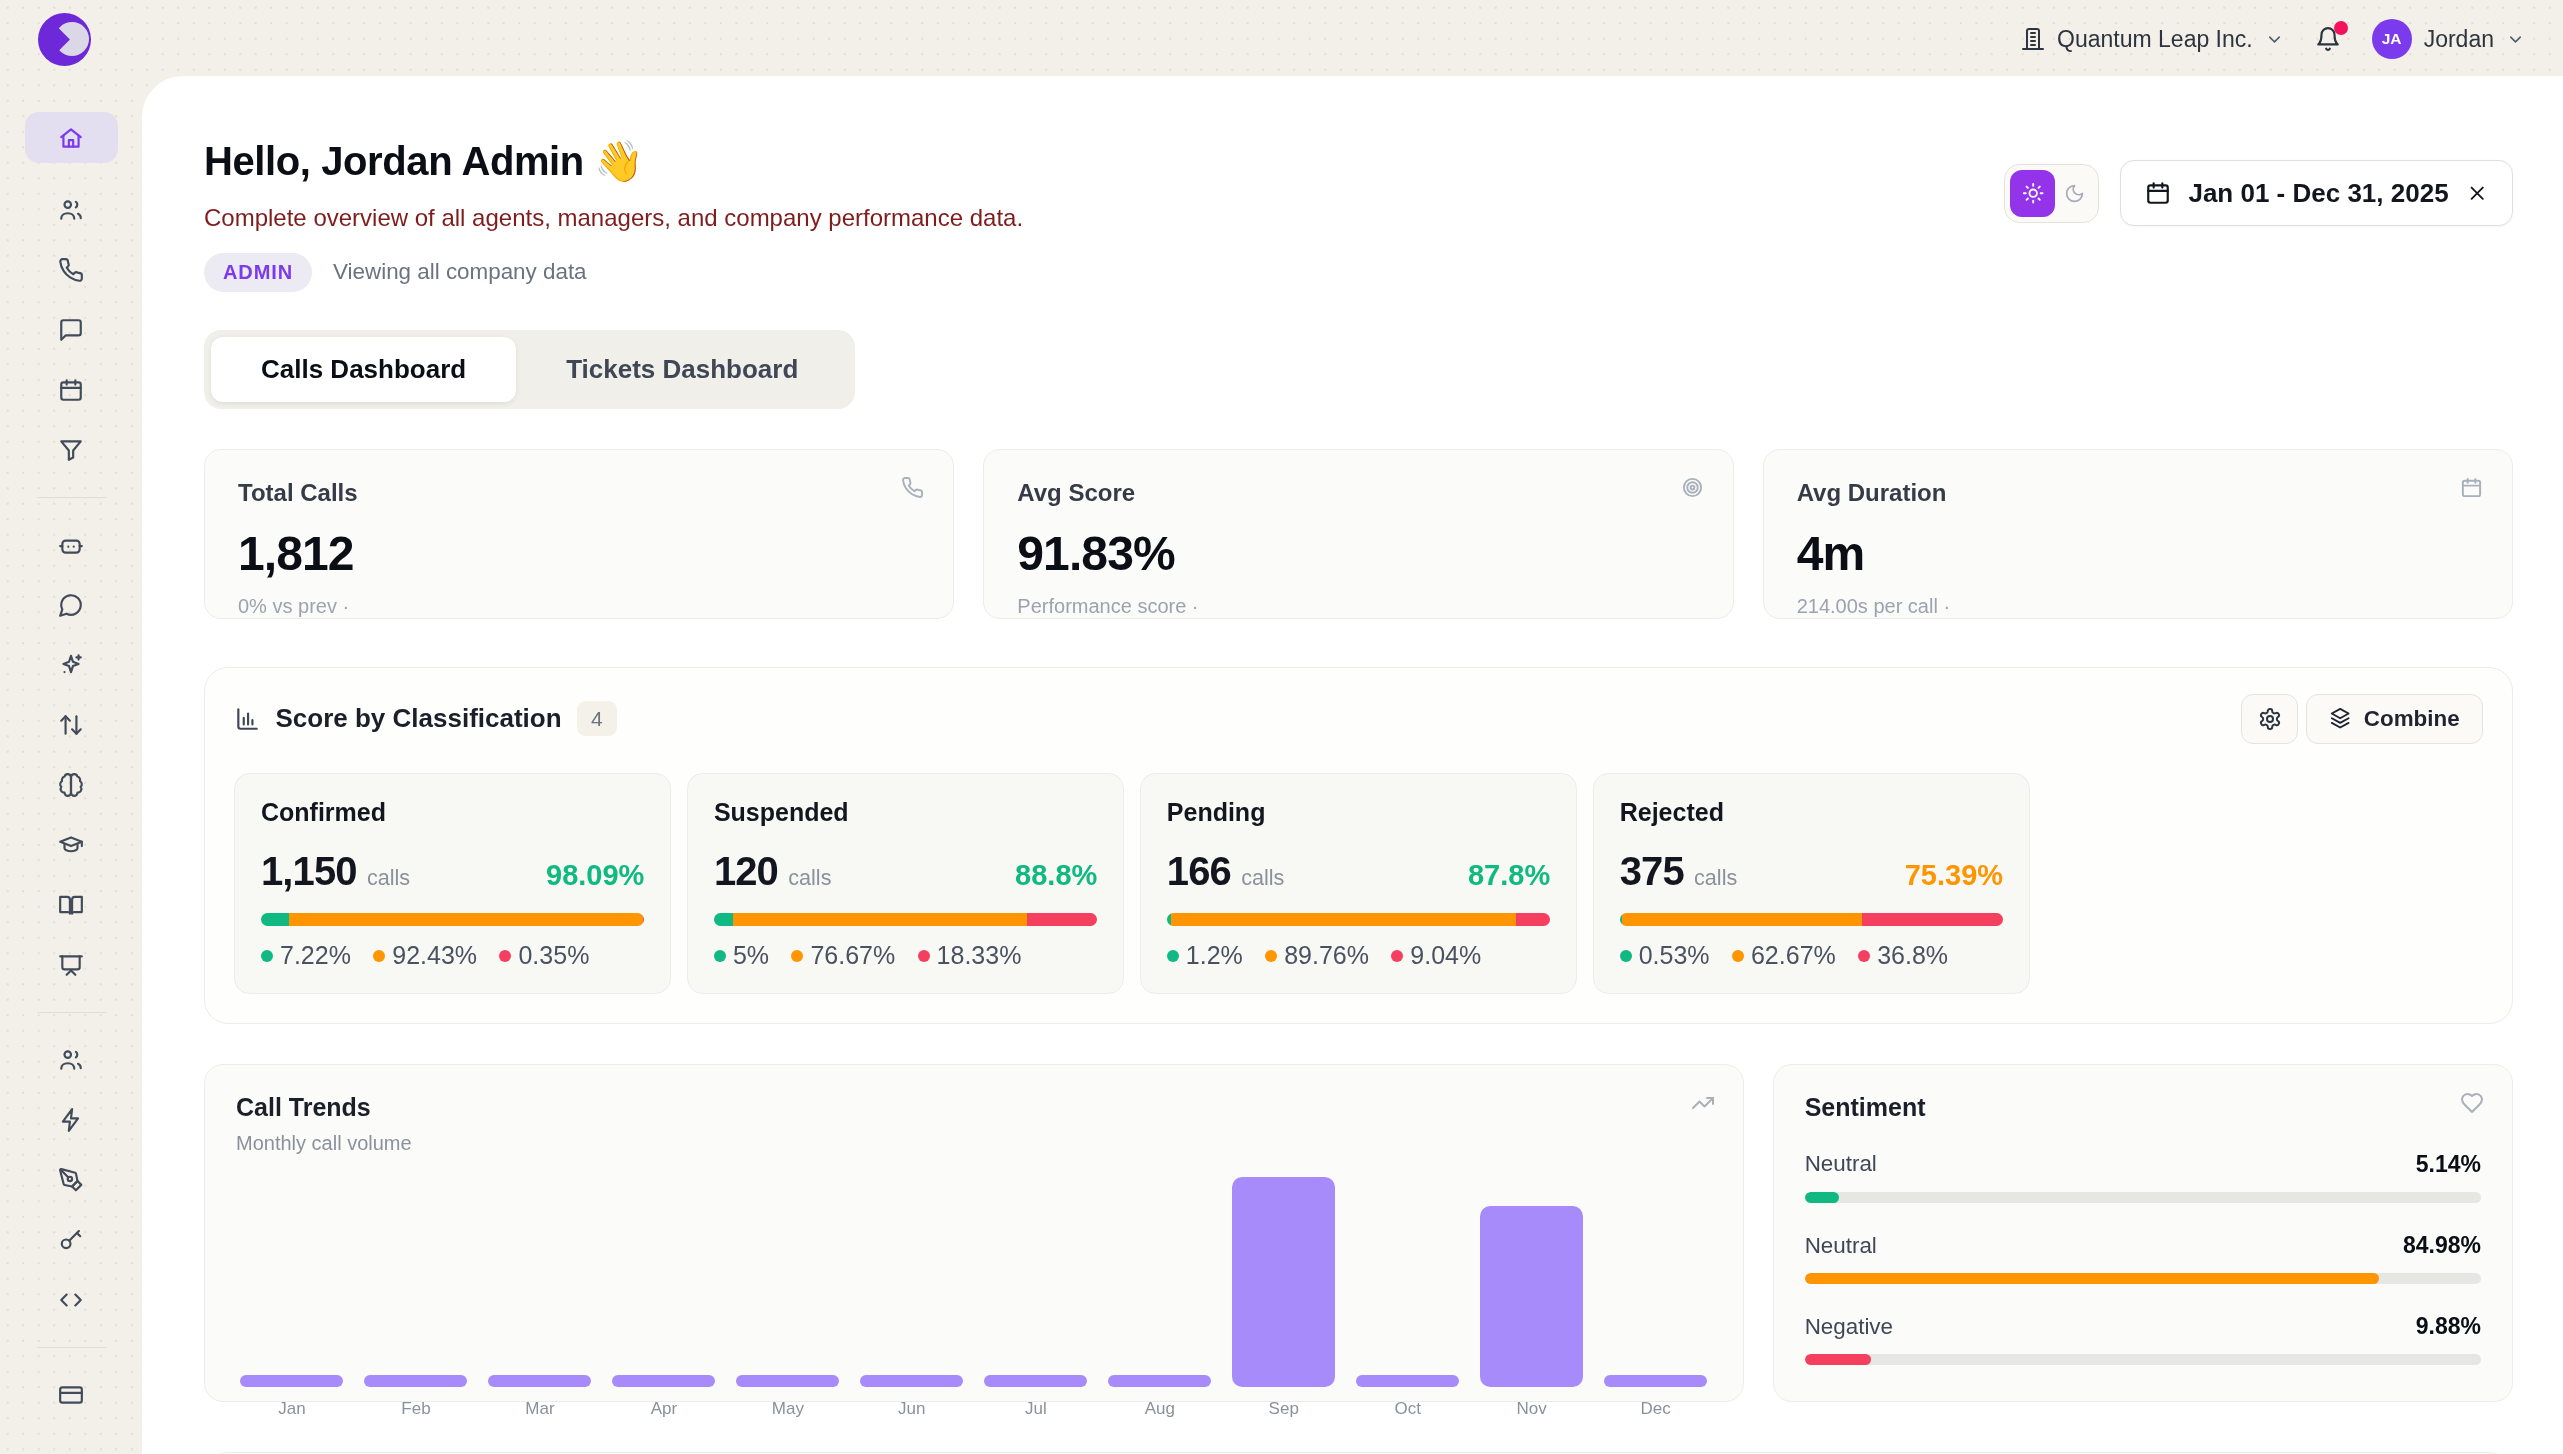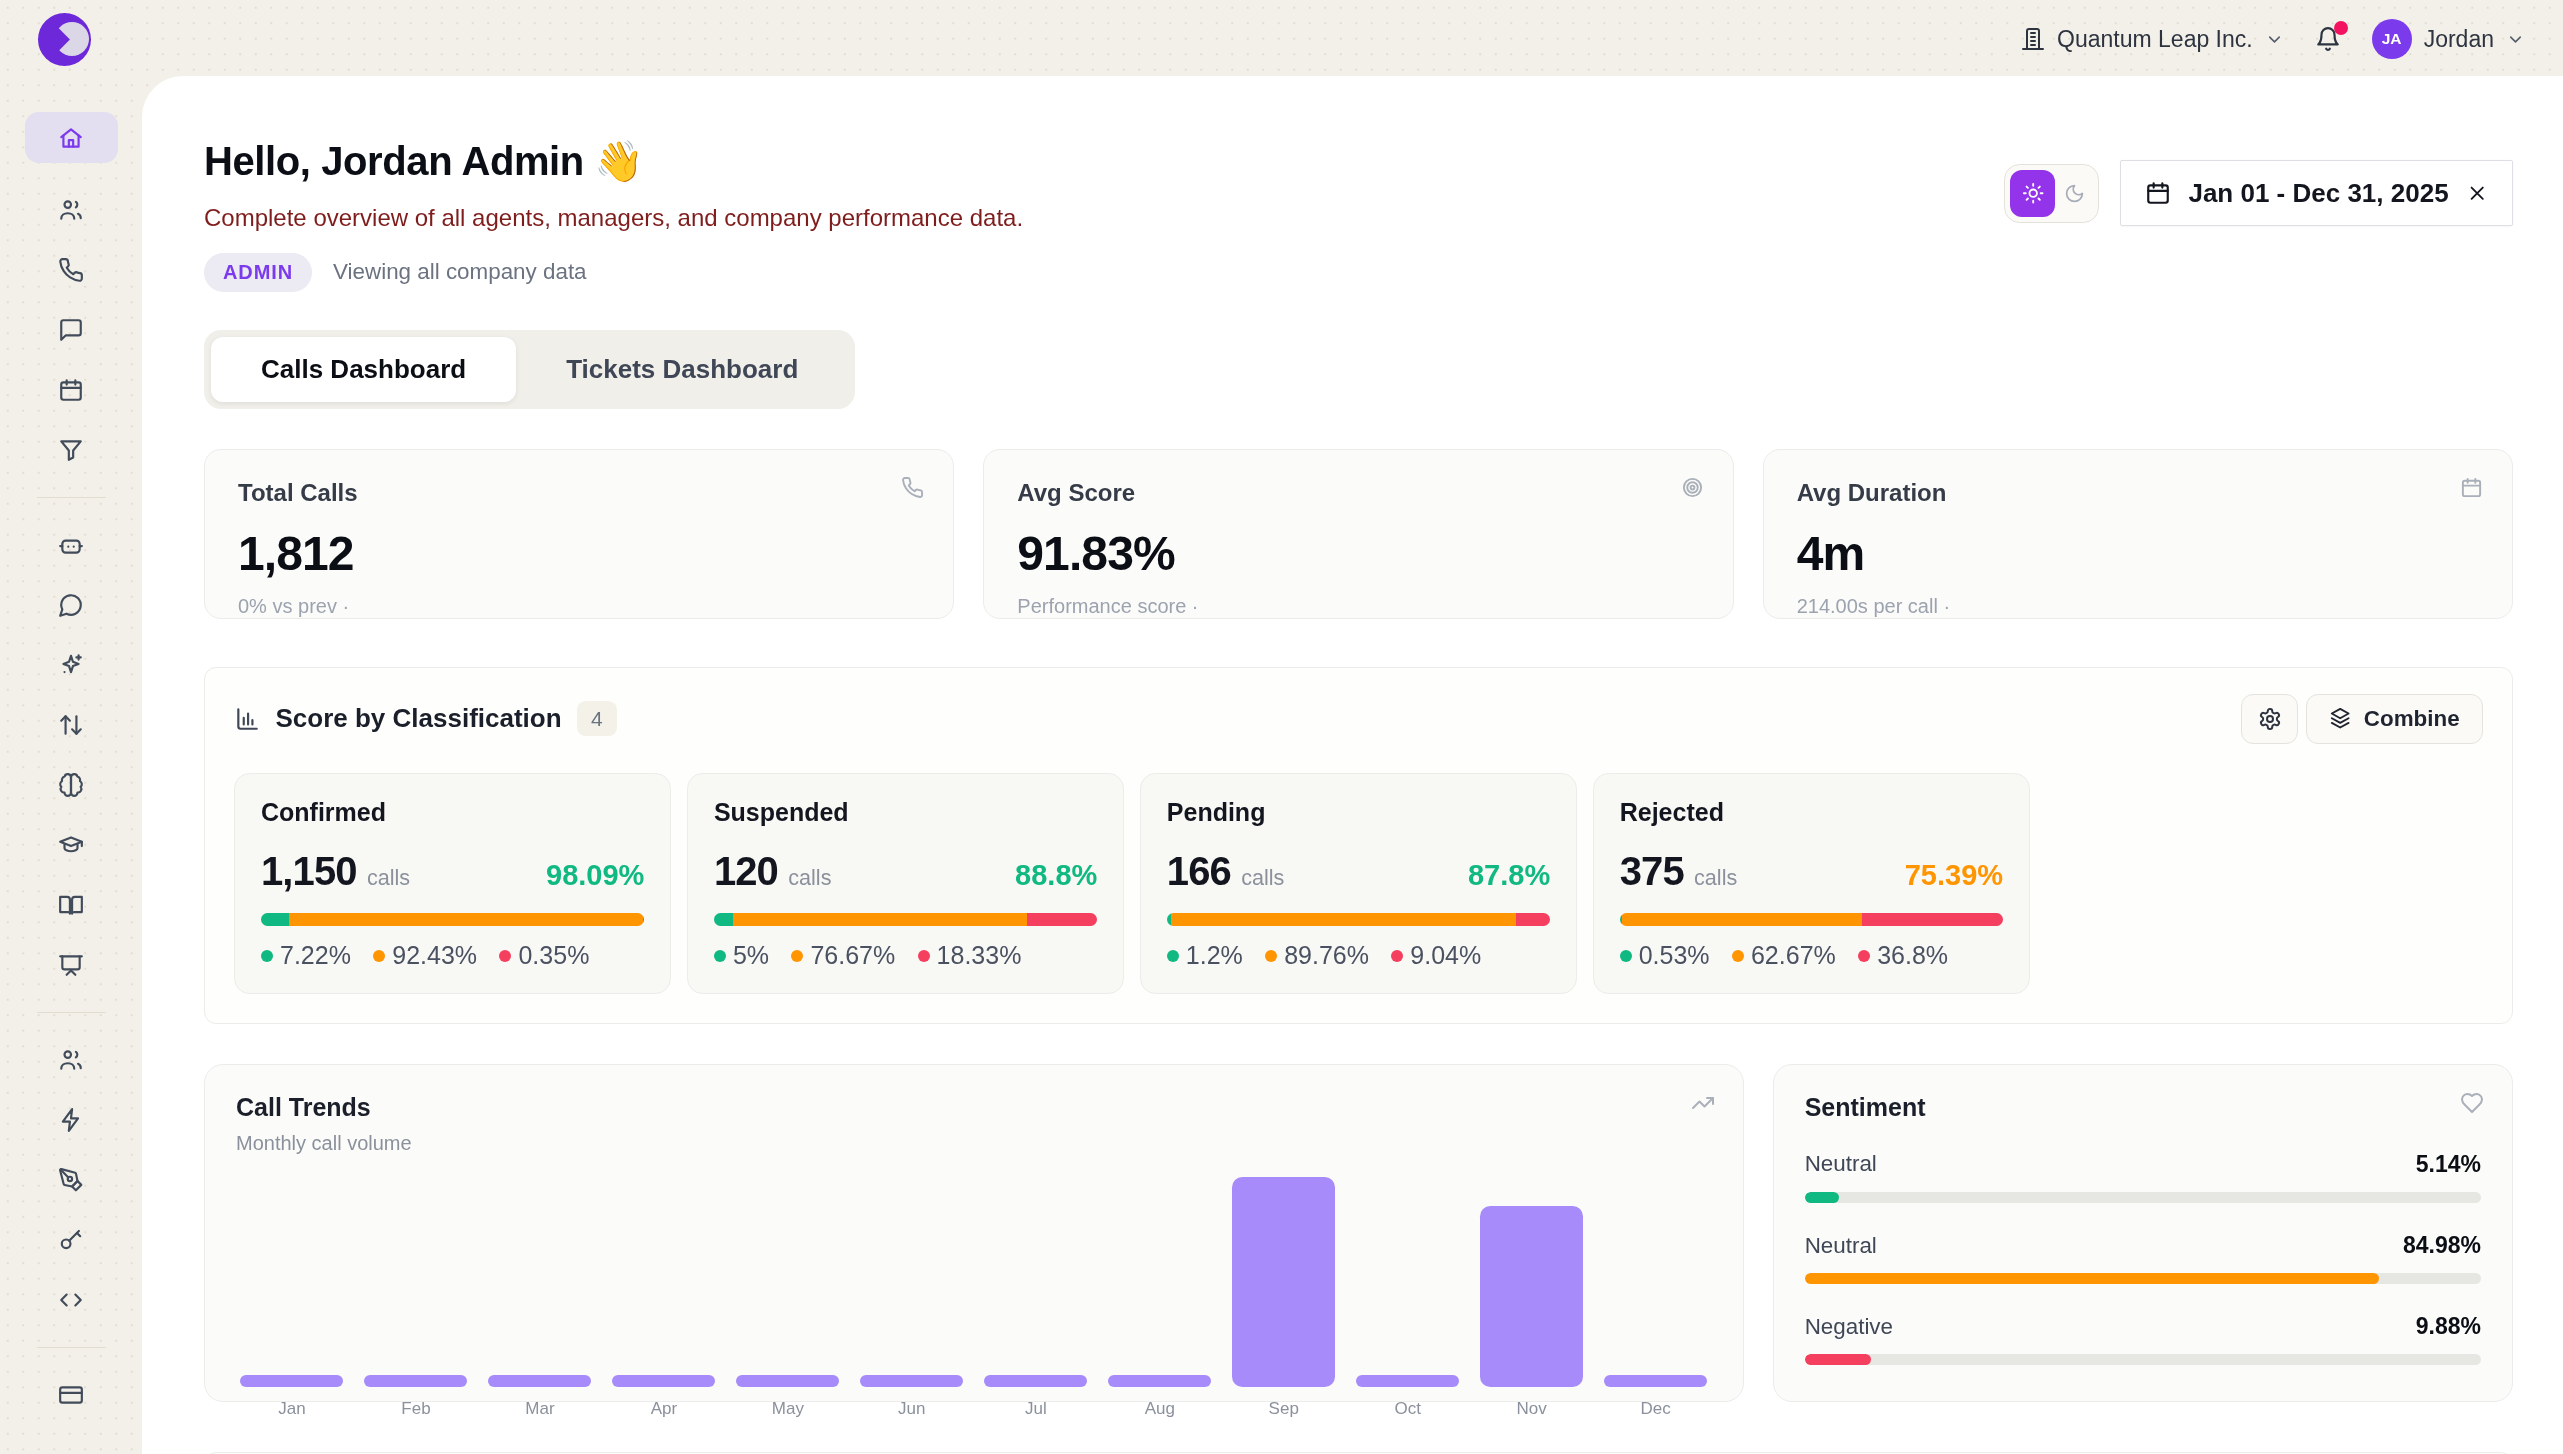--- a/index.html
+++ b/index.html
@@ -45,39 +45,39 @@
   .badge-row { margin-top:21px; display:flex; align-items:center; gap:21px; }
   .role-badge { background:#eceaf2; color:#7c3aed; font-size:20px; font-weight:700; letter-spacing:0.9px; padding:7.8px 19px; border-radius:861px; }
   .view-note { font-size:22.4px; color:#6b7280; }
 
   .header-controls { margin-left:auto; display:flex; align-items:center; gap:21px; margin-top:22.4px; }
   .theme-toggle { display:flex; align-items:center; border:1.3px solid #e3e1da; background:#fbfaf6; border-radius:15.5px; padding:5.2px; height:59px; }
   .theme-btn-sun { width:45px; height:47px; border-radius:12px; background:#9333ea; color:#fff; display:flex; align-items:center; justify-content:center; cursor:pointer; }
   .theme-btn-moon { width:38px; height:47px; color:#a6acb8; display:flex; align-items:center; justify-content:center; cursor:pointer; }
   .theme-btn-sun svg.ic { width:22.4px; height:22.4px; }
   .theme-btn-moon svg.ic { width:21px; height:21px; }
-  .date-pill { display:flex; align-items:center; gap:17px; height:66px; padding:0 24px; border:1.3px solid #dedee4; border-radius:2px; background:#fff; box-shadow:0 0.9px 1.7px rgba(0,0,0,.04); cursor:pointer; }
+  .date-pill { display:flex; align-items:center; gap:17px; height:66px; padding:0 24px; border:1.3px solid #dedee4; border-radius:14px; background:#fff; box-shadow:0 0.9px 1.7px rgba(0,0,0,.04); cursor:pointer; }
   .date-pill svg.ic { width:26px; height:26px; color:#14161f; }
   .date-text { font-size:26px; font-weight:600; color:#14161f; }
   .date-clear { color:#6b7280; }
   .date-clear svg.ic { width:22.4px; height:22.4px; }
 
   .tabs { margin-top:38px; display:inline-flex; background:#f0efea; border-radius:17px; padding:7px; }
   .tab { font-size:26px; padding:17px 50px; border-radius:12px; color:#3f4756; font-weight:600; cursor:pointer; }
   .tab.active { background:#fff; color:#0c0e16; font-weight:700; box-shadow:0 1.7px 5.2px rgba(0,0,0,.07); }
 
   .stats { margin-top:40px; display:grid; grid-template-columns:repeat(3,1fr); gap:29px; }
   .stat-card { background:#fbfbf9; border:0.9px solid #ececea; border-radius:17px; padding:29px 33px 26px; position:relative; height:170px; }
   .stat-label { font-size:24px; font-weight:600; color:#353b47; }
   .stat-ic { position:absolute; top:26px; right:29px; color:#aab0ba; }
   .stat-ic svg.ic { width:23px; height:23px; }
   .stat-value { margin-top:19px; font-size:48px; font-weight:800; letter-spacing:-0.9px; color:#0c0e16; }
   .stat-sub { margin-top:14px; font-size:20px; color:#9ca3af; }
 
-  .panel { margin-top:48px; background:#fefefd; border:0.9px solid #ececea; border-radius:12px; padding:26px 29px 29px; }
+  .panel { margin-top:48px; background:#fefefd; border:0.9px solid #ececea; border-radius:24px; padding:26px 29px 29px; }
   .panel-head { display:flex; align-items:center; gap:15.5px; }
   .panel-title { font-size:26px; font-weight:600; color:#1a1f2a; }
   .panel-head .ph-ic { color:#3f4756; }
   .count-badge { background:#f3f1e8; color:#6b7280; font-size:21px; padding:5.2px 14px; border-radius:8.6px; }
   .panel-actions { margin-left:auto; display:flex; gap:8px; }
   .icon-btn { width:57px; height:50px; border:1.3px solid #e5e3dd; background:#fbfaf7; border-radius:12px; display:flex; align-items:center; justify-content:center; color:#2d3440; cursor:pointer; }
   .icon-btn svg.ic { width:24px; height:24px; }
   .combine-btn { height:50px; border:1.3px solid #e5e3dd; background:#fbfaf7; border-radius:12px; display:flex; align-items:center; gap:12px; padding:0 22.4px; font-size:22.4px; font-weight:600; color:#1f2430; cursor:pointer; }
   .combine-btn svg.ic { width:22.4px; height:22.4px; }
 

